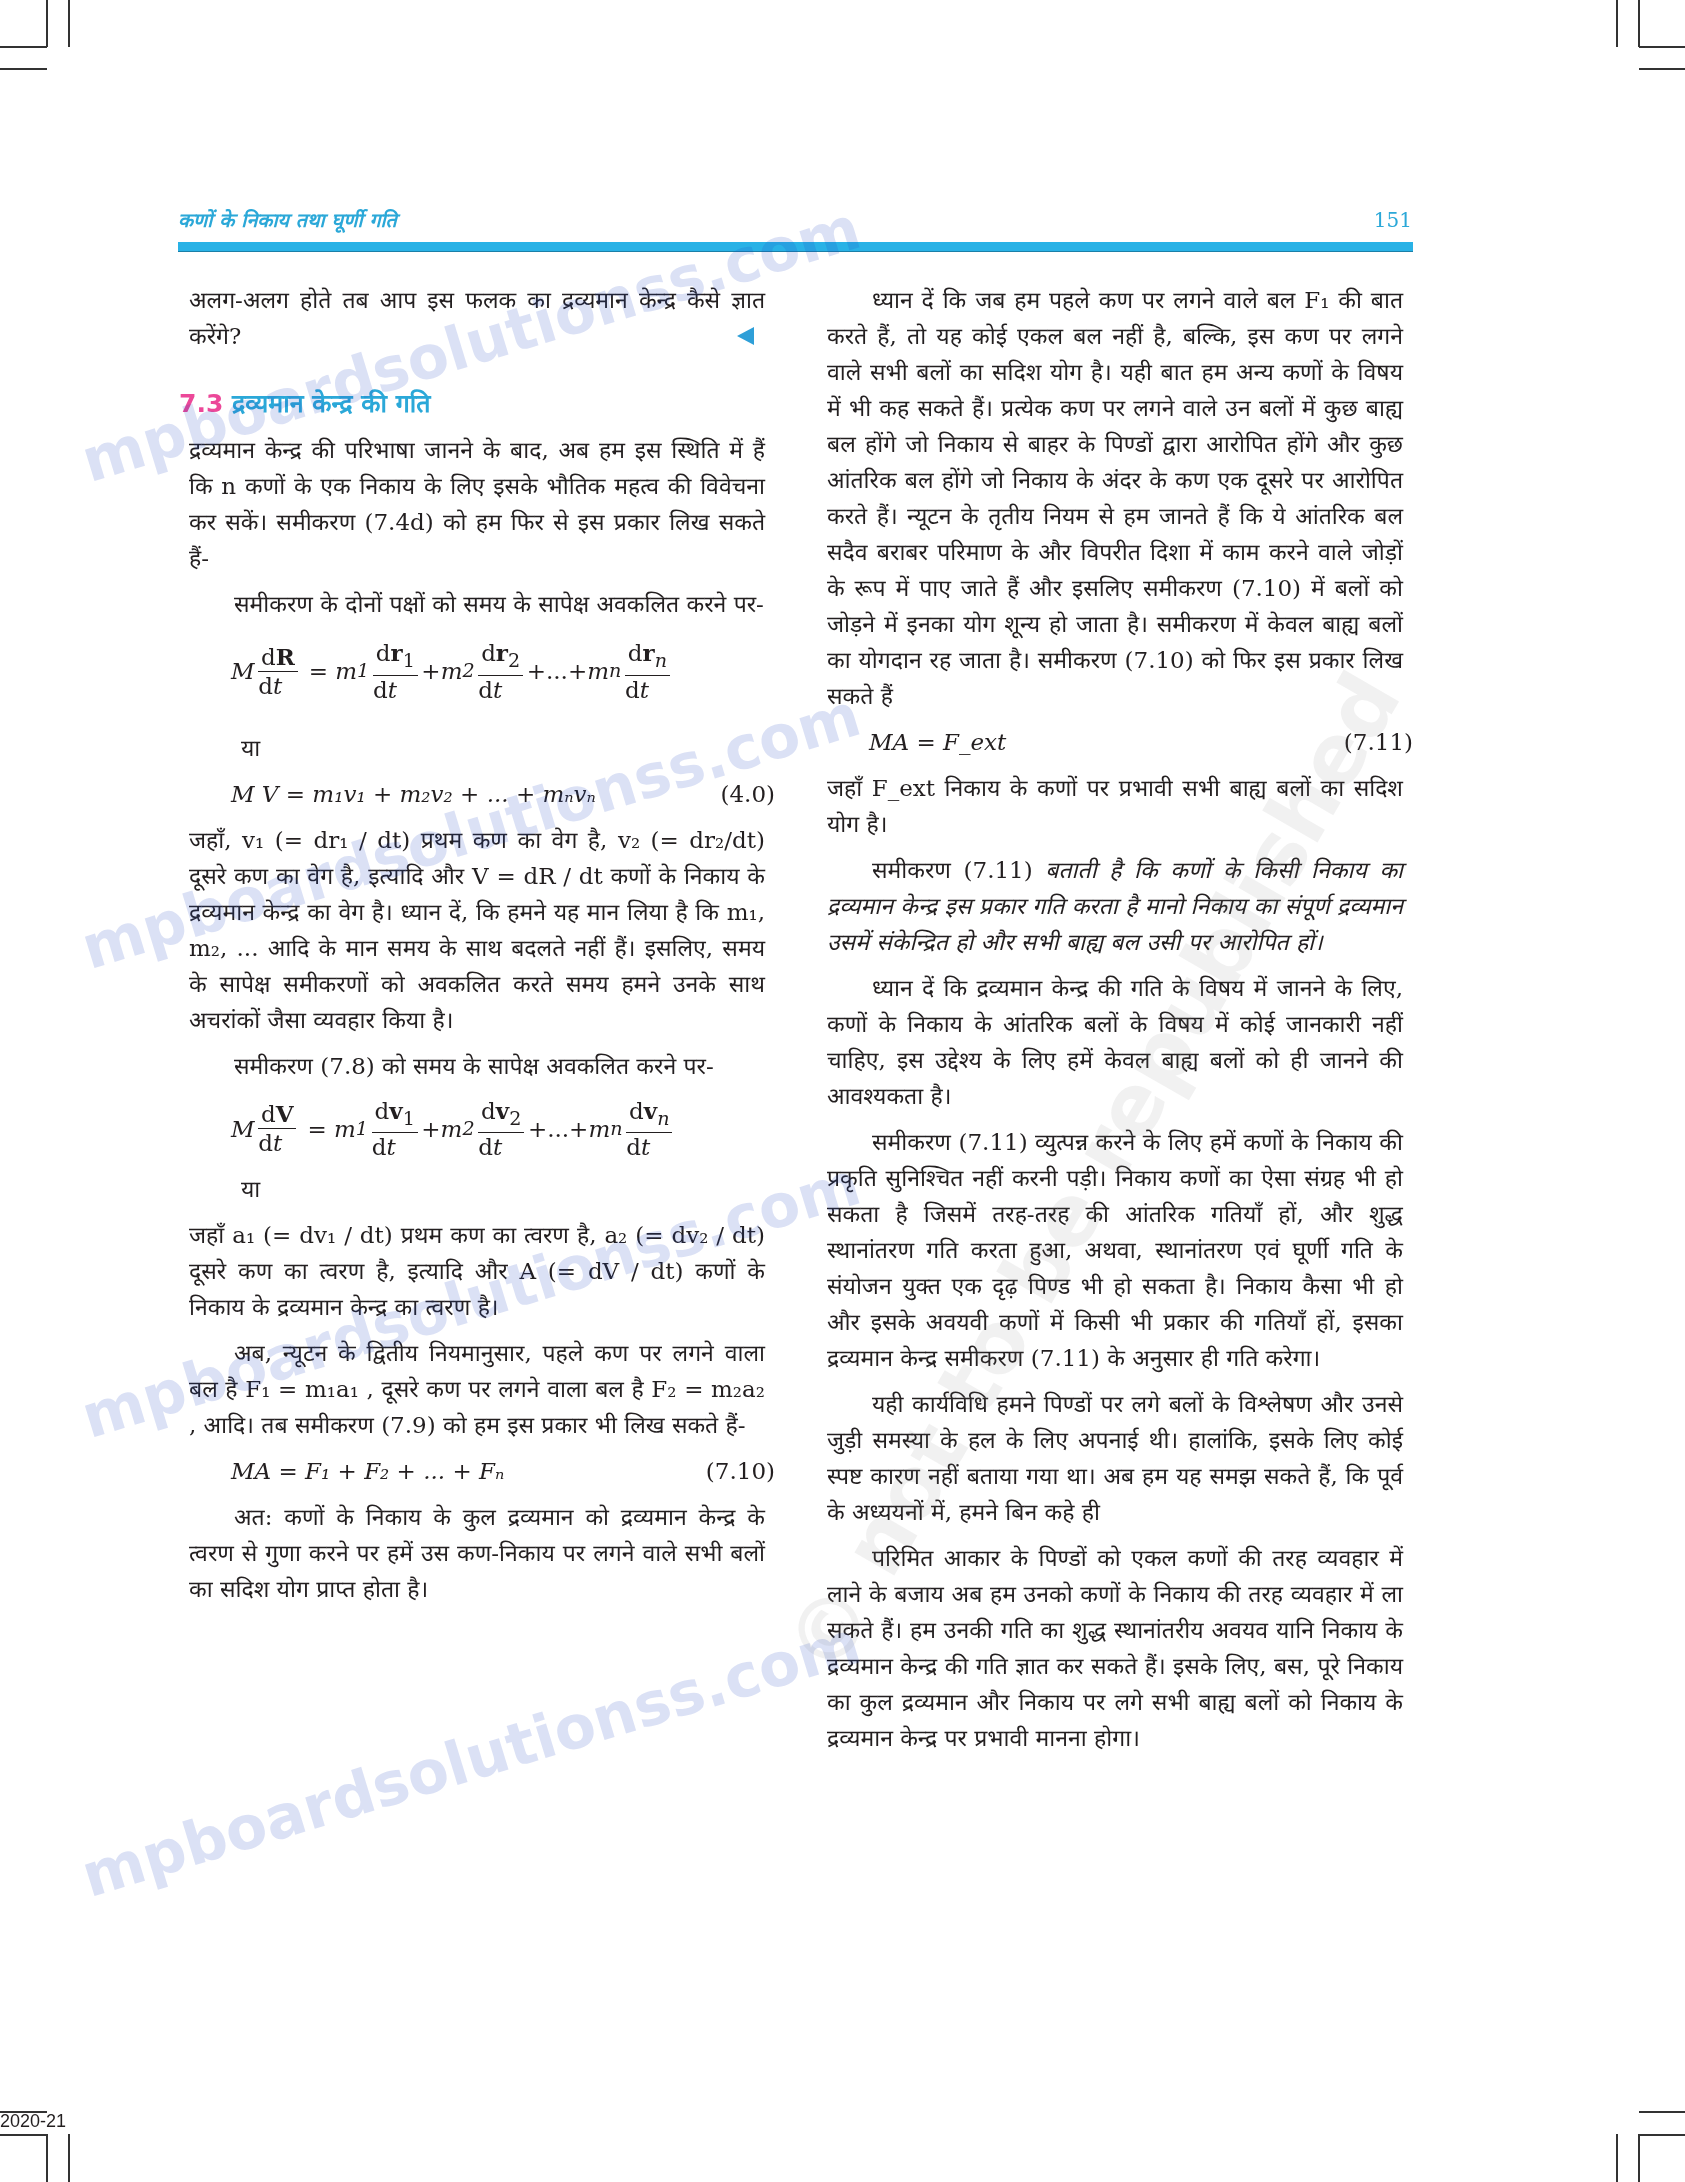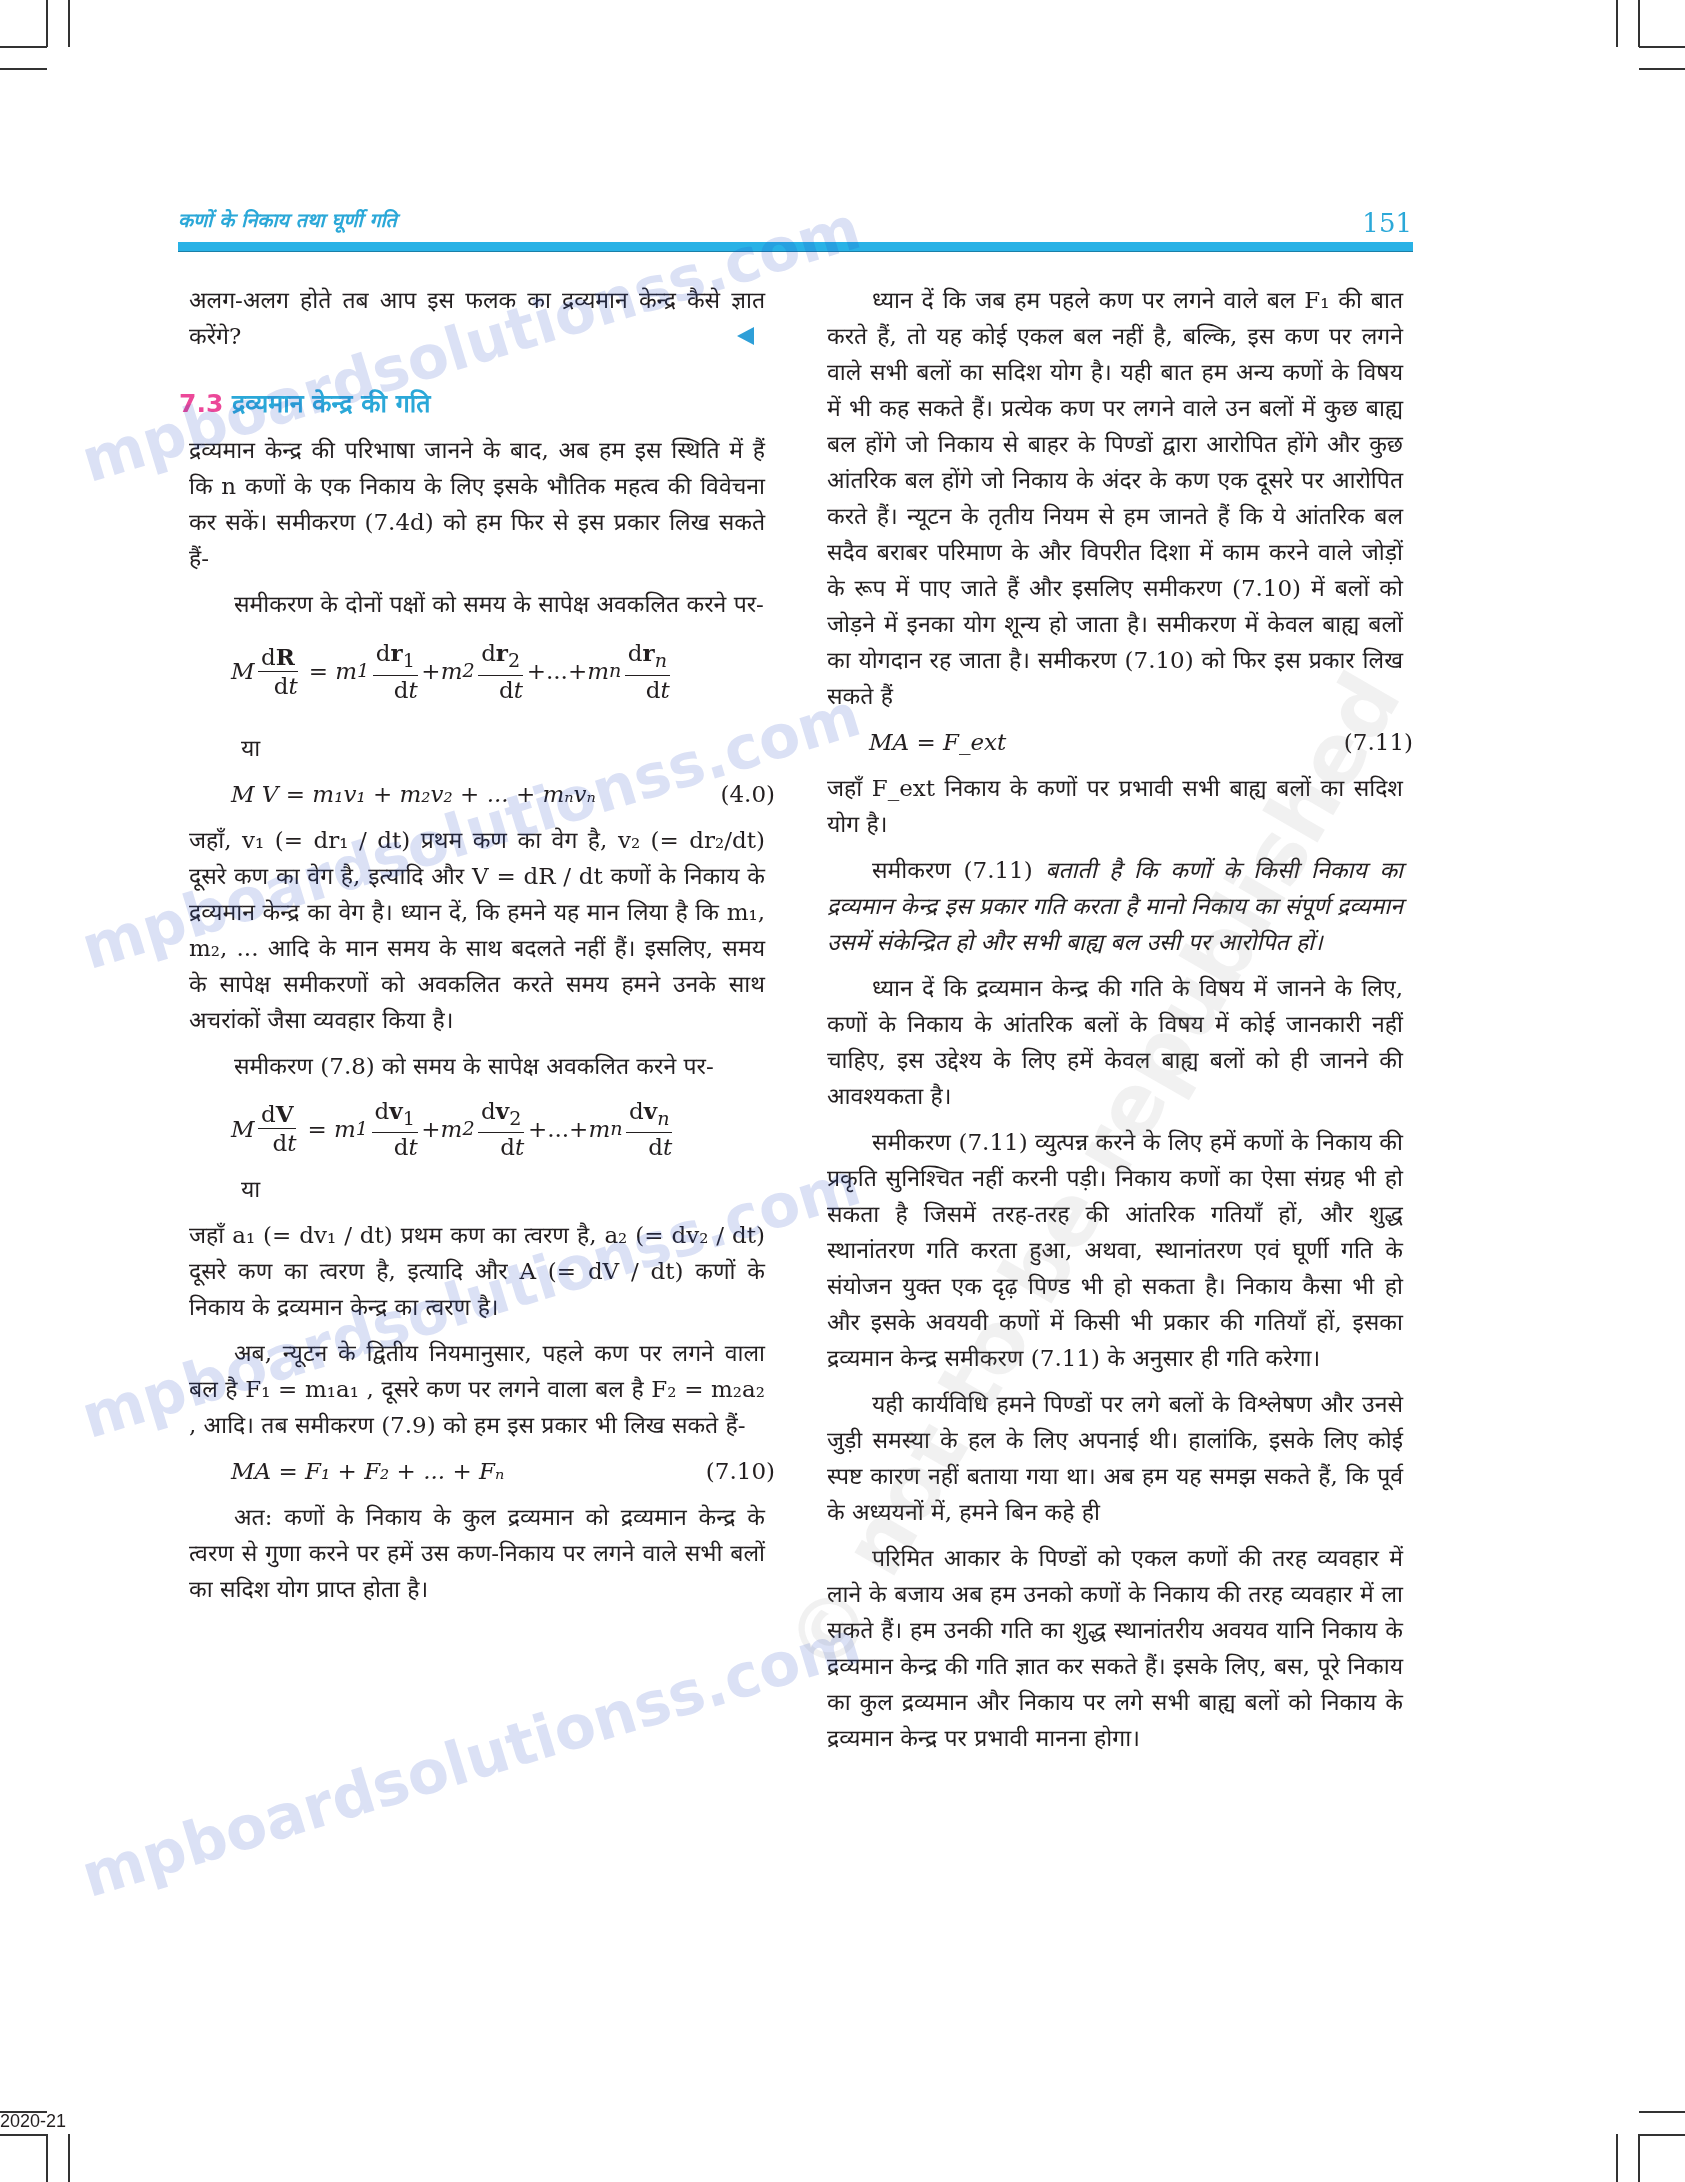--- a/index.html
+++ b/index.html
@@ -11,21 +11,21 @@
   
   .crop { position: absolute; background: #333; }
   
   .running-head {
     position: absolute; left: 178px; top: 206px;
     font-family: "DejaVu Sans", "Liberation Sans", sans-serif;
     font-size: 19.7px; color: #2ba8d8; font-weight: bold; font-style: italic;
   }
   .page-number {
     position: absolute; right: 274px; top: 208px;
-    font-size: 26px; color: #2ba8d8; margin-left: 16px;
+    font-size: 20px; color: #2ba8d8; margin-left: 16px;
   }
   .head-rule {
     position: absolute; left: 178px; top: 242px; width: 1235px; height: 9.4px;
     background: #29b2e6; border-bottom: 1.9px solid #1b7fa8;
   }
   .column {
     position: absolute; top: 272px; width: 596px;
     font-size: 23px; line-height: 36px; text-align: justify;
   }
   .col-left { left: 179px; }
@@ -43,21 +43,21 @@
     border-top: 9.4px solid transparent; border-bottom: 9.4px solid transparent;
     border-right: 17px solid #2e9fd8;
   }
   .eq {
     display: flex; justify-content: space-between; align-items: center;
     padding-left: 52px; font-style: normal; margin: 5.6px 0;
   }
   .eq .expr { font-style: italic; }
   .eq .eqno { font-style: normal; }
   .frac-eq { display: flex; align-items: center; padding-left: 52px; margin: 17px 0 26px 0; font-style: italic; }
-  .frac { display: inline-flex; flex-direction: column; align-items: flex-end; margin: 0 3.7px; vertical-align: middle; line-height: 28px; }
+  .frac { display: inline-flex; flex-direction: column; align-items: flex-start; margin: 0 3.7px; vertical-align: middle; line-height: 28px; }
   .frac .num { border-bottom: 1.4px solid #231f20; padding: 0 2.8px; font-style: normal; }
   .frac .den { font-style: normal; }
   .it { font-style: italic; }
   .plain { font-style: normal; }
   .footer {
     position: absolute; left: 0; right: 0; top: 2111px; 
     font-family: "Liberation Sans", "DejaVu Sans", sans-serif; font-size: 18px; color: #231f20;
   }
   .watermark {
     position: absolute; font-family: "DejaVu Sans", "Liberation Sans", sans-serif; font-weight: bold;

